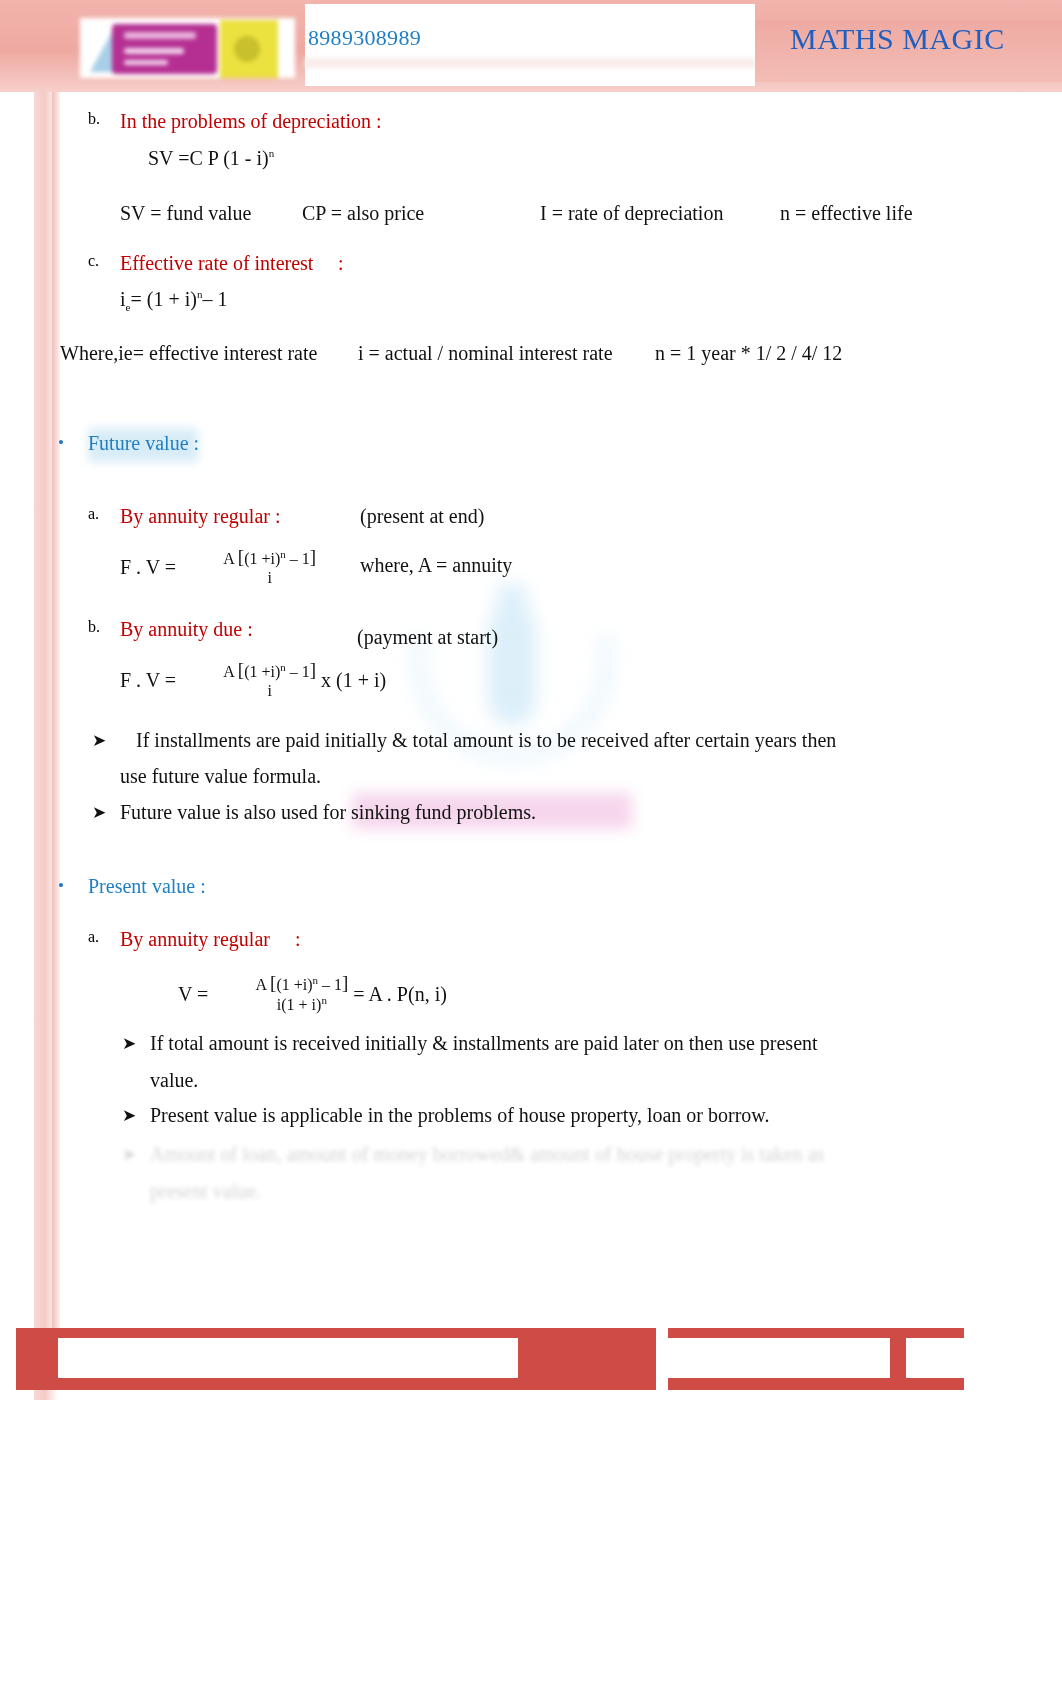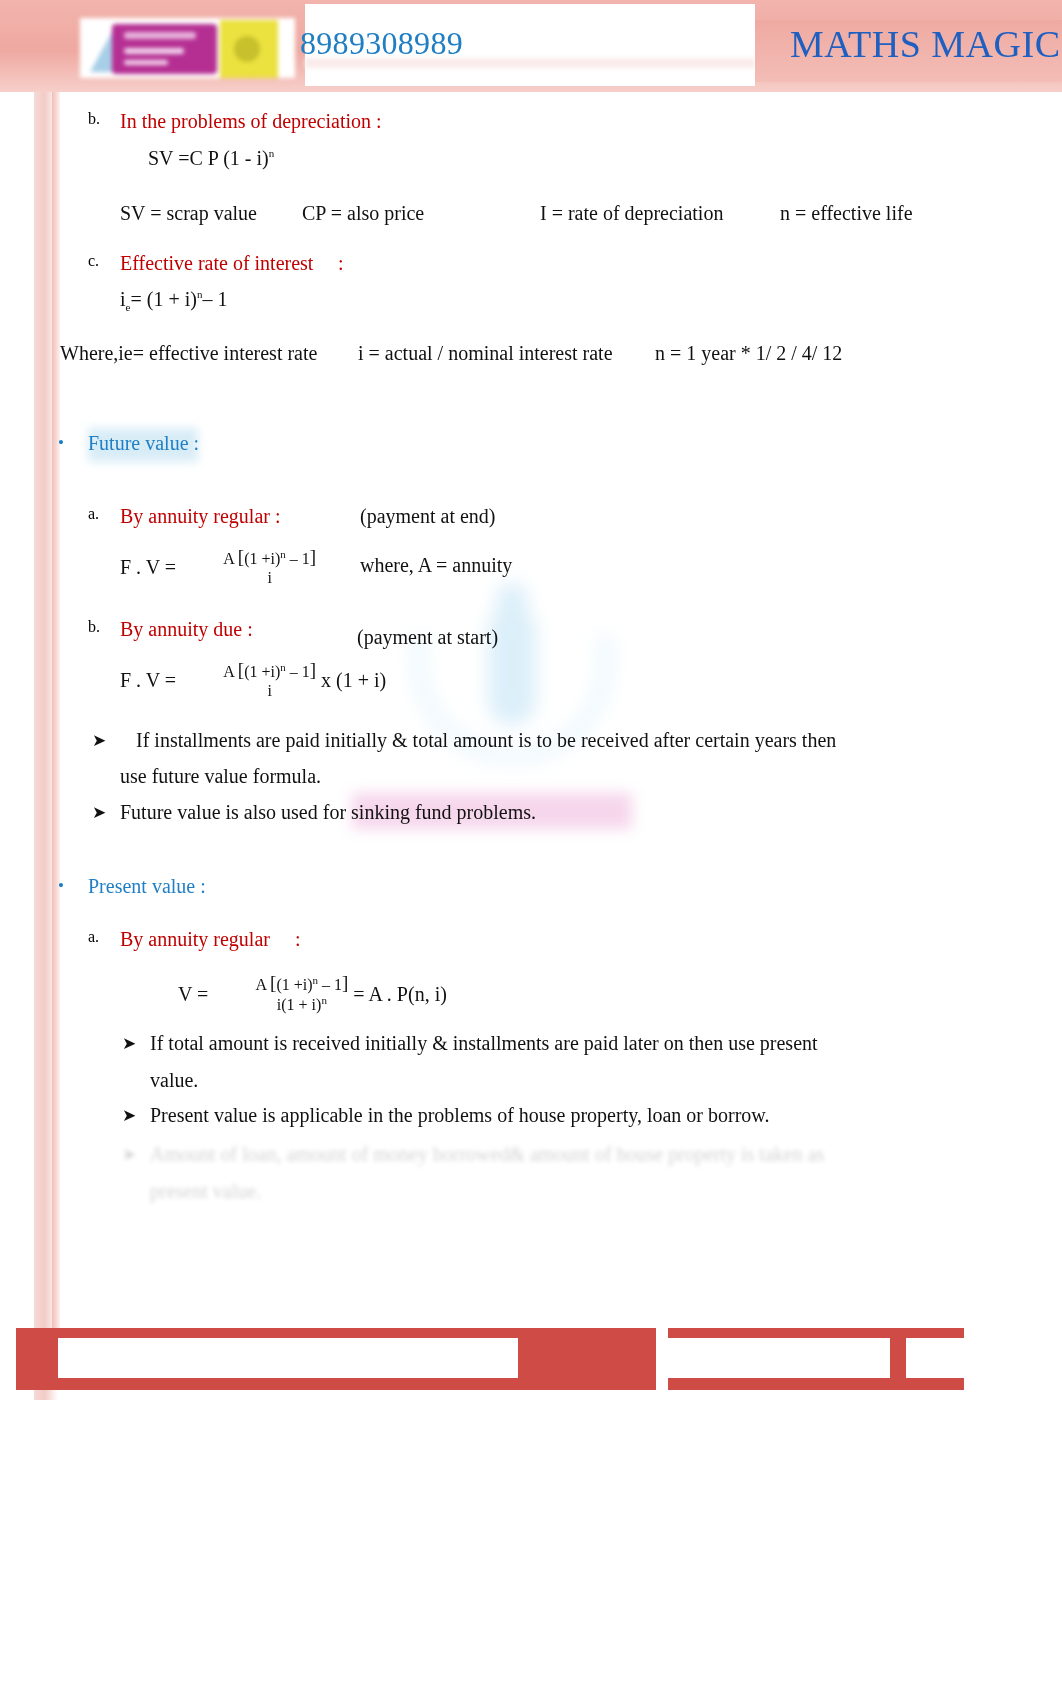--- a/index.html
+++ b/index.html
@@ -62,26 +62,26 @@
     position:absolute; left:140px; top:2px; width:58px; height:58px;
     background:#ebe13f;
   }
   .logo .yellow .dot{
     position:absolute;left:14px;top:16px;width:26px;height:26px;border-radius:50%;
     background:#c8c02c;
   }
   .logo-blur{ filter:blur(2.2px); }
 
   .phone {
-    position:absolute; left:300px; top:25px;
-    font-size:32px; color:#1f7ec4; letter-spacing:.3px;
+    position:absolute; left:308px; top:25px;
+    font-size:22px; color:#1f7ec4; letter-spacing:.3px;
   }
   .brand {
     position:absolute; left:790px; top:22px;
-    font-size:38px; color:#1f5fc0; letter-spacing:.5px; white-space:nowrap;
+    font-size:30px; color:#1f5fc0; letter-spacing:.5px; white-space:nowrap;
   }
   .header-soft-line{
     position:absolute; left:305px; top:58px; width:450px; height:10px;
     background:#f9eceb; filter:blur(2px);
   }
 
   
   .watermark{
     position:absolute; left:400px; top:575px; width:230px; height:230px;
     filter:blur(9px); opacity:.55; pointer-events:none;
@@ -205,21 +205,21 @@
 
   <div class="content">
 
     <div class="row" style="left:88px; top:18px;">b.</div>
     <div class="row red t20" style="left:120px; top:18px;">In the problems of depreciation :</div>
 
     <div class="row blk t20" style="left:148px; top:55px;">
       <span>SV =C P (1 - i)</span><sup class="pw">n</sup>
     </div>
 
-    <div class="row blk t20" style="left:120px; top:110px;">SV = scrap value</div>
+    <div class="row blk t20" style="left:120px; top:110px;">SV = fund value</div>
     <div class="row blk t20" style="left:302px; top:110px;">CP = also price</div>
     <div class="row blk t20" style="left:540px; top:110px;">I = rate of depreciation</div>
     <div class="row blk t20" style="left:780px; top:110px;">n = effective life</div>
 
     <div class="row" style="left:88px; top:160px;">c.</div>
     <div class="row red t20" style="left:120px; top:160px;">Effective rate of interest</div>
     <div class="row red t20" style="left:338px; top:160px;">:</div>
 
     <div class="row blk t20" style="left:120px; top:196px;">
       <span>i</span><sub class="sb">e</sub><span>=  (1 + i)</span><sup class="pw">n</sup><span>– 1</span>
@@ -227,21 +227,21 @@
 
     <div class="row blk t20" style="left:60px; top:250px;">Where,ie=  effective interest rate</div>
     <div class="row blk t20" style="left:358px; top:250px;">i = actual / nominal interest rate</div>
     <div class="row blk t20" style="left:655px; top:250px;">n = 1 year * 1/ 2 / 4/ 12</div>
 
     <div class="bullet-dot" style="left:58px; top:341px;">•</div>
     <div class="row blue t20" style="left:88px; top:340px;">Future value :</div>
 
     <div class="row" style="left:88px; top:413px;">a.</div>
     <div class="row red t20" style="left:120px; top:413px;">By annuity regular :</div>
-    <div class="row blk t20" style="left:360px; top:413px;">(payment at end)</div>
+    <div class="row blk t20" style="left:360px; top:413px;">(present at end)</div>
 
     <div class="row blk t20" style="left:120px; top:458px;">
       <span>F . V =</span>
       <span class="frac">
         <span class="num"><span>A</span> <span class="brk">[</span><span>(1 +i)</span><sup class="pw">n</sup> <span>– 1</span><span class="brk">]</span></span>
         <span class="den">i</span>
       </span>
     </div>
     <div class="row blk t20" style="left:360px; top:462px;">where, A = annuity</div>
 

